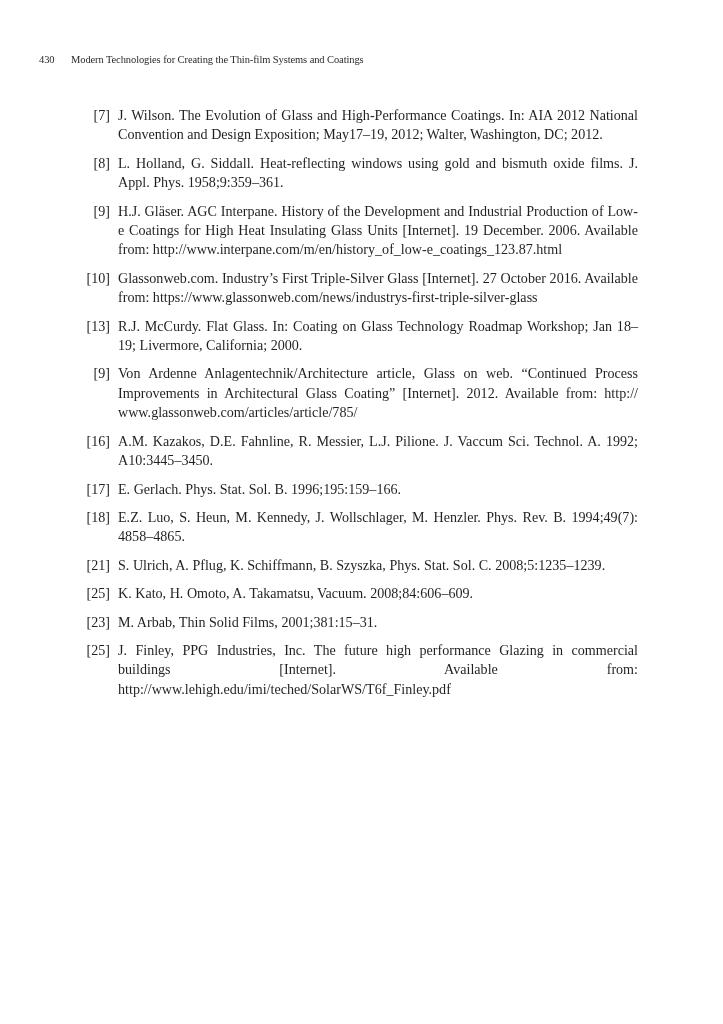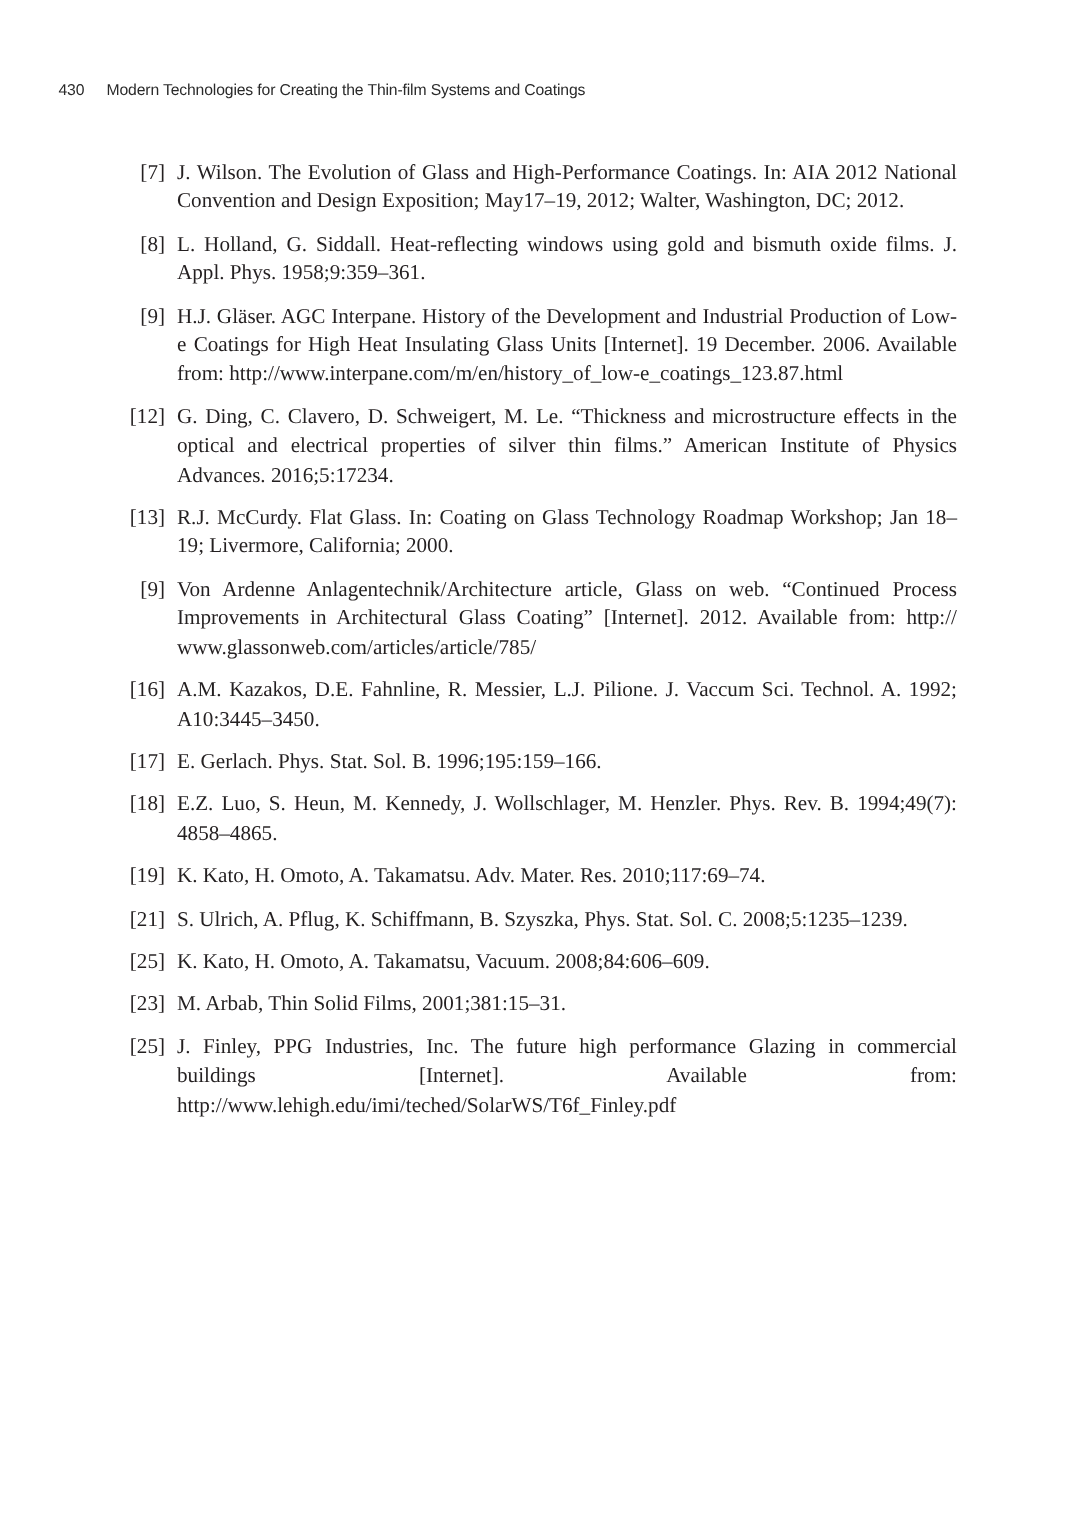--- a/index.html
+++ b/index.html
@@ -2,21 +2,21 @@
 <html><head>
   <meta charset="utf-8">
   <style>
     html, body { margin: 0; padding: 0; background: #ffffff; }
     body {
       width: 723px; height: 1024px; position: relative; overflow: hidden;
       color: #231f20;
     }
     .running-head {
       position: absolute; left: 39px; top: 54px;
-      font-family: Liberation Sans, sans-serif; font-size: 10.5px;
+      font-family: Liberation Serif, serif; font-size: 10.5px;
       color: #2a2a2a; white-space: nowrap; letter-spacing: -0.1px;
     }
     .running-head .page-no { display: inline-block; width: 22px; }
     .running-head .book-title { margin-left: 10px; }
     .refs {
       position: absolute; left: 86px; top: 106px; width: 552px;
       font-family: "Liberation Serif", serif; font-size: 14.1px;
       line-height: 19.4px; color: #231f20;
     }
     .ref {
@@ -45,22 +45,22 @@
     </div>
   <div class="ref">
       <span class="ref-num">[8]</span>
       <span class="ref-text">L. Holland, G. Siddall. Heat-reflecting windows using gold and bismuth oxide films. J. Appl. Phys. 1958;9:359–361.</span>
     </div>
   <div class="ref">
       <span class="ref-num">[9]</span>
       <span class="ref-text">H.J. Gläser. AGC Interpane. History of the Development and Industrial Production of Low-e Coatings for High Heat Insulating Glass Units [Internet]. 19 December. 2006. Available from: http://www.interpane.com/m/en/history_of_low-e_coatings_123.87.html</span>
     </div>
   <div class="ref">
-      <span class="ref-num">[12]</span>
-      <span class="ref-text">G. Ding, C. Clavero, D. Schweigert, M. Le. “Thickness and microstructure effects in the optical and electrical properties of silver thin films.” American Institute of Physics Advances. 2016;5:17234.</span>
+      <span class="ref-num">[10]</span>
+      <span class="ref-text">Glassonweb.com. Industry’s First Triple-Silver Glass [Internet]. 27 October 2016. Available from: https://www.glassonweb.com/news/industrys-first-triple-silver-glass</span>
     </div>
   <div class="ref">
       <span class="ref-num">[13]</span>
       <span class="ref-text">R.J. McCurdy. Flat Glass. In: Coating on Glass Technology Roadmap Workshop; Jan 18–19; Livermore, California; 2000.</span>
     </div>
   <div class="ref">
       <span class="ref-num">[9]</span>
       <span class="ref-text">Von Ardenne Anlagentechnik/Architecture article, Glass on web. “Continued Process Improvements in Architectural Glass Coating” [Internet]. 2012. Available from: http:// www.glassonweb.com/articles/article/785/</span>
     </div>
   <div class="ref">
@@ -69,24 +69,20 @@
     </div>
   <div class="ref">
       <span class="ref-num">[17]</span>
       <span class="ref-text">E. Gerlach. Phys. Stat. Sol. B. 1996;195:159–166.</span>
     </div>
   <div class="ref">
       <span class="ref-num">[18]</span>
       <span class="ref-text">E.Z. Luo, S. Heun, M. Kennedy, J. Wollschlager, M. Henzler. Phys. Rev. B. 1994;49(7): 4858–4865.</span>
     </div>
   <div class="ref">
-      <span class="ref-num">[19]</span>
-      <span class="ref-text">K. Kato, H. Omoto, A. Takamatsu. Adv. Mater. Res. 2010;117:69–74.</span>
-    </div>
-  <div class="ref">
       <span class="ref-num">[21]</span>
       <span class="ref-text">S. Ulrich, A. Pflug, K. Schiffmann, B. Szyszka, Phys. Stat. Sol. C. 2008;5:1235–1239.</span>
     </div>
   <div class="ref">
       <span class="ref-num">[25]</span>
       <span class="ref-text">K. Kato, H. Omoto, A. Takamatsu, Vacuum. 2008;84:606–609.</span>
     </div>
   <div class="ref">
       <span class="ref-num">[23]</span>
       <span class="ref-text">M. Arbab, Thin Solid Films, 2001;381:15–31.</span>

